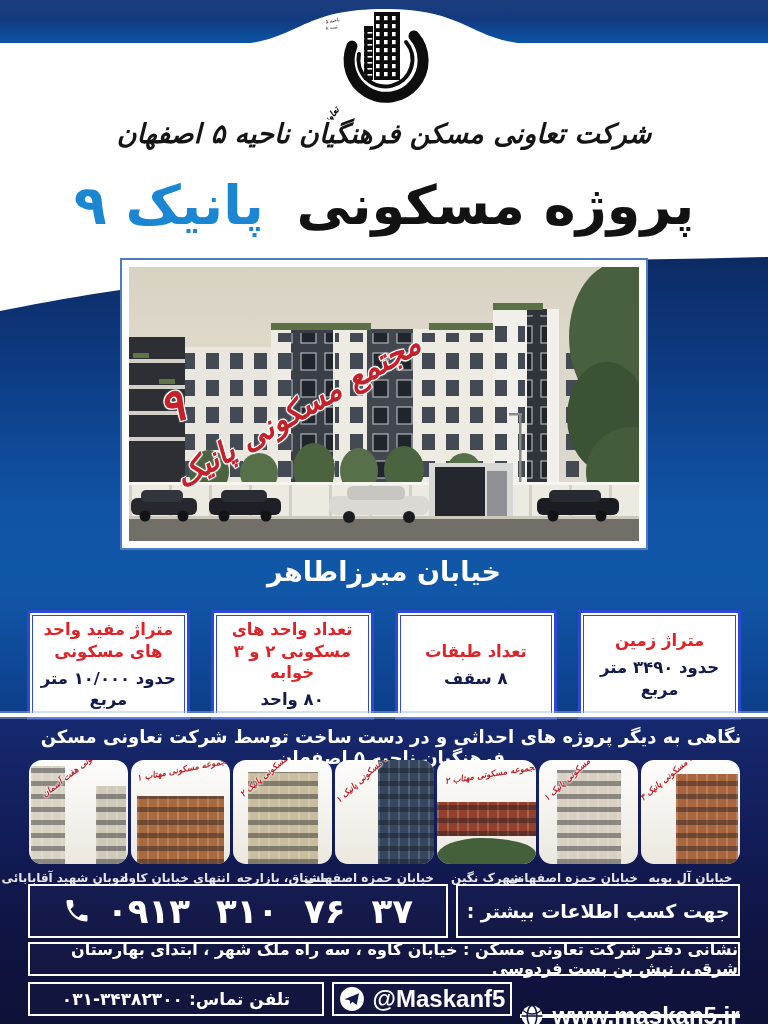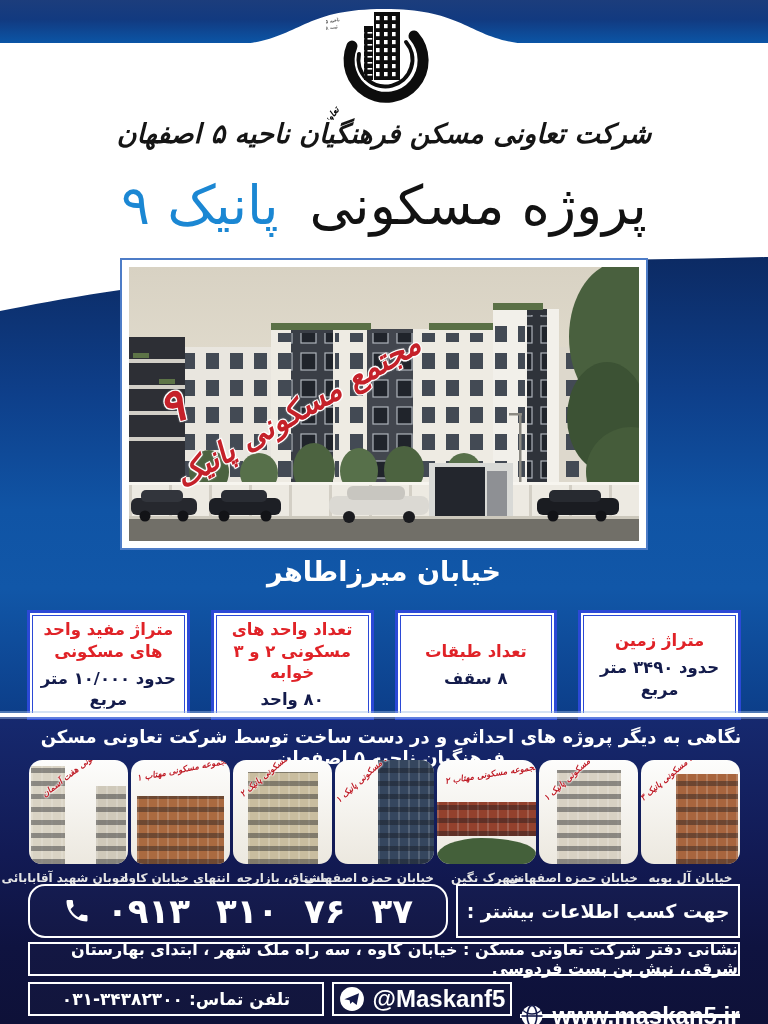--- a/index.html
+++ b/index.html
@@ -13,21 +13,21 @@
     background:linear-gradient(180deg,#1c3d7c 0%,#123a80 45%,#0b55a6 100%);
     border-bottom:2px solid #3e85c6;z-index:1;}
   .bump{position:absolute;top:0;left:0;z-index:2;}
   .white-header{position:absolute;top:43px;left:0;width:768px;height:212px;background:#ffffff;z-index:1;}
   .wave{position:absolute;top:255px;left:0;z-index:2;}
   .logo{position:absolute;top:6px;left:326px;width:116px;height:114px;z-index:5;}
   .org-line{position:absolute;top:118px;left:0;width:768px;text-align:center;z-index:3;
     font-family:"DejaVu Serif","Liberation Serif",serif;font-style:italic;font-weight:bold;
     font-size:27px;color:#151515;letter-spacing:-1px;}
   .title{position:absolute;top:170px;left:0;width:768px;text-align:center;z-index:3;
-    font-size:54px;font-weight:normal;line-height:72px;color:#121212;white-space:nowrap;}
+    font-size:54px;font-weight:bold;line-height:72px;color:#121212;white-space:nowrap;}
   .title .blue{color:#1b87d3;margin-right:14px;}
   
   .mid{position:absolute;top:255px;left:0;width:768px;height:463px;
     background:linear-gradient(180deg,#0c2a63 0%,#0e3f8a 30%,#1054a5 55%,#1157a8 72%,#0c3d88 100%);}
   .photo-frame{position:absolute;top:258px;left:120px;width:528px;height:292px;box-sizing:border-box;
     background:#ffffff;border:2px solid #4d7cc7;padding:7px;z-index:4;}
   .photo{position:relative;width:510px;height:274px;overflow:hidden;background:#e7e2d4;}
   .overlay-callig{position:absolute;left:16px;top:195px;width:310px;z-index:6;
     transform:rotate(-30deg);transform-origin:10% 50%;
     font-family:"DejaVu Serif","Liberation Serif",serif;font-style:italic;font-weight:bold;
@@ -82,21 +82,21 @@
   .t7 .bld{left:2px;top:6px;width:34px;height:98px;background-color:#d9d3c4;}
   .t7 .bld2{right:2px;top:26px;width:30px;height:78px;background-color:#cfc9ba;}
   .t7 .t-red{left:14px;top:30px;transform:rotate(-38deg);}
   .thumb-label{margin-top:7px;text-align:center;font-size:12px;font-weight:bold;color:#e5e5e5;white-space:nowrap;}
   
   .frow{position:absolute;left:28px;right:28px;display:flex;gap:8px;z-index:4;}
   .fbox{border:2px solid #ffffff;box-sizing:border-box;display:flex;align-items:center;justify-content:center;
     color:#ffffff;background:rgba(255,255,255,0.02);}
   .row1{top:884px;height:54px;}
   .info-box{width:284px;font-size:19px;font-weight:bold;}
-  .mobile-box{flex:1;border-radius:17px;}
+  .mobile-box{flex:1;}
   .mobile-inner{direction:ltr;display:flex;align-items:center;gap:16px;
     font-size:34px;font-weight:bold;word-spacing:14px;}
   .row2{top:942px;height:34px;}
   .addr-box{flex:1;font-size:16px;font-weight:bold;}
   .row3{top:982px;height:34px;}
   .web-box{width:220px;margin-top:32px;}
   .tg-box{width:180px;}
   .tel-box{flex:1;font-size:17px;font-weight:bold;gap:6px;}
   .ltr-inline{direction:ltr;display:inline-block;}
   .latin-inner{direction:ltr;display:flex;align-items:center;gap:8px;

